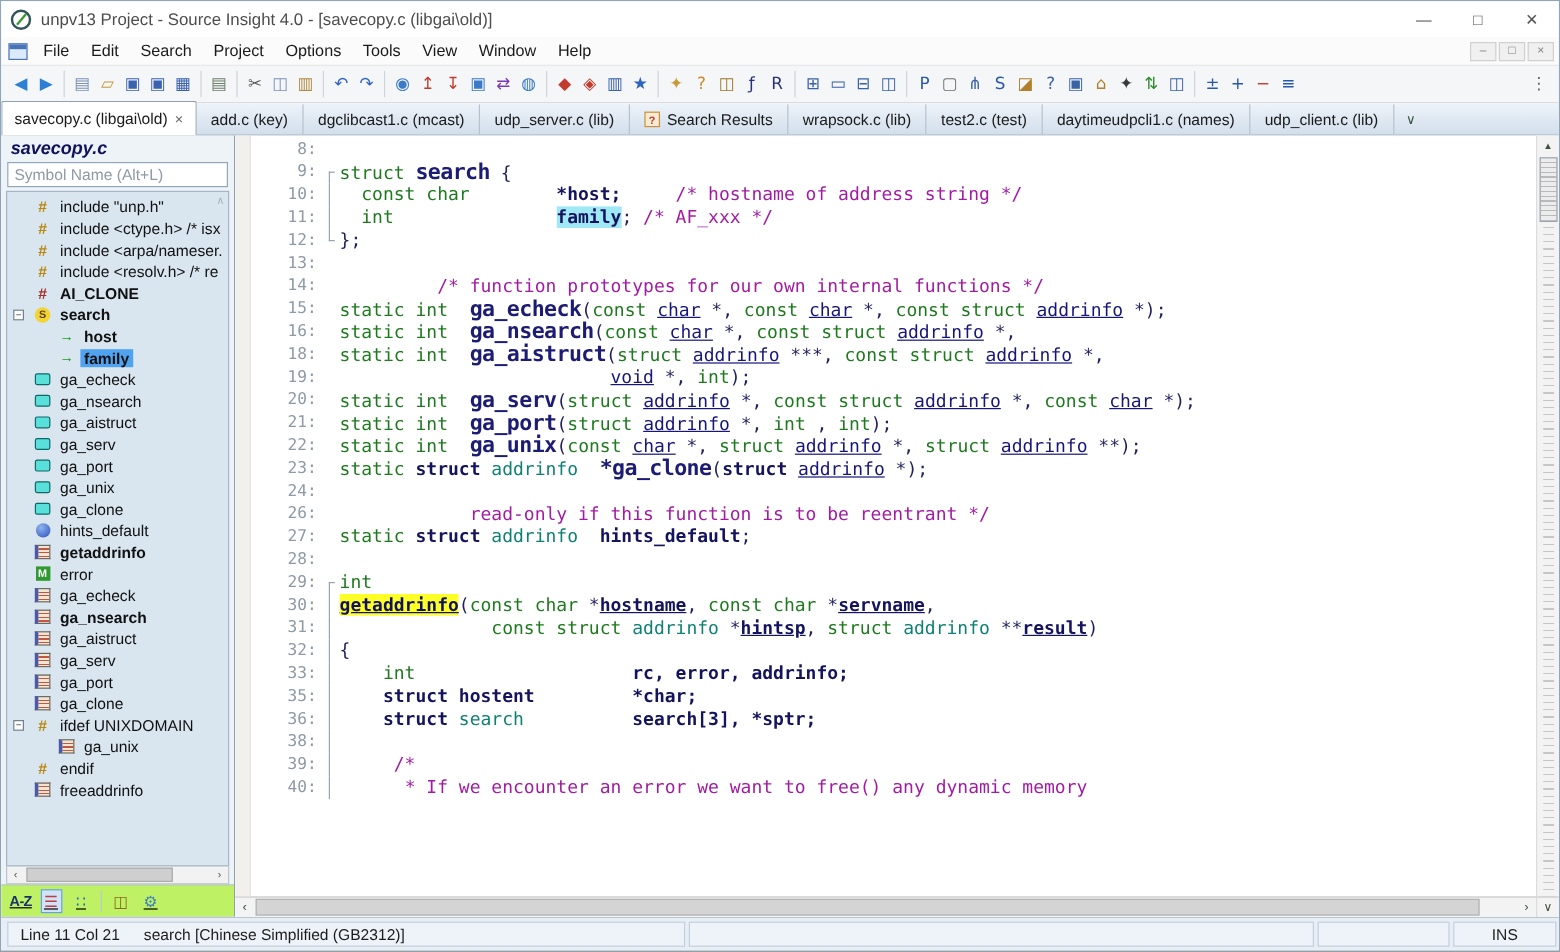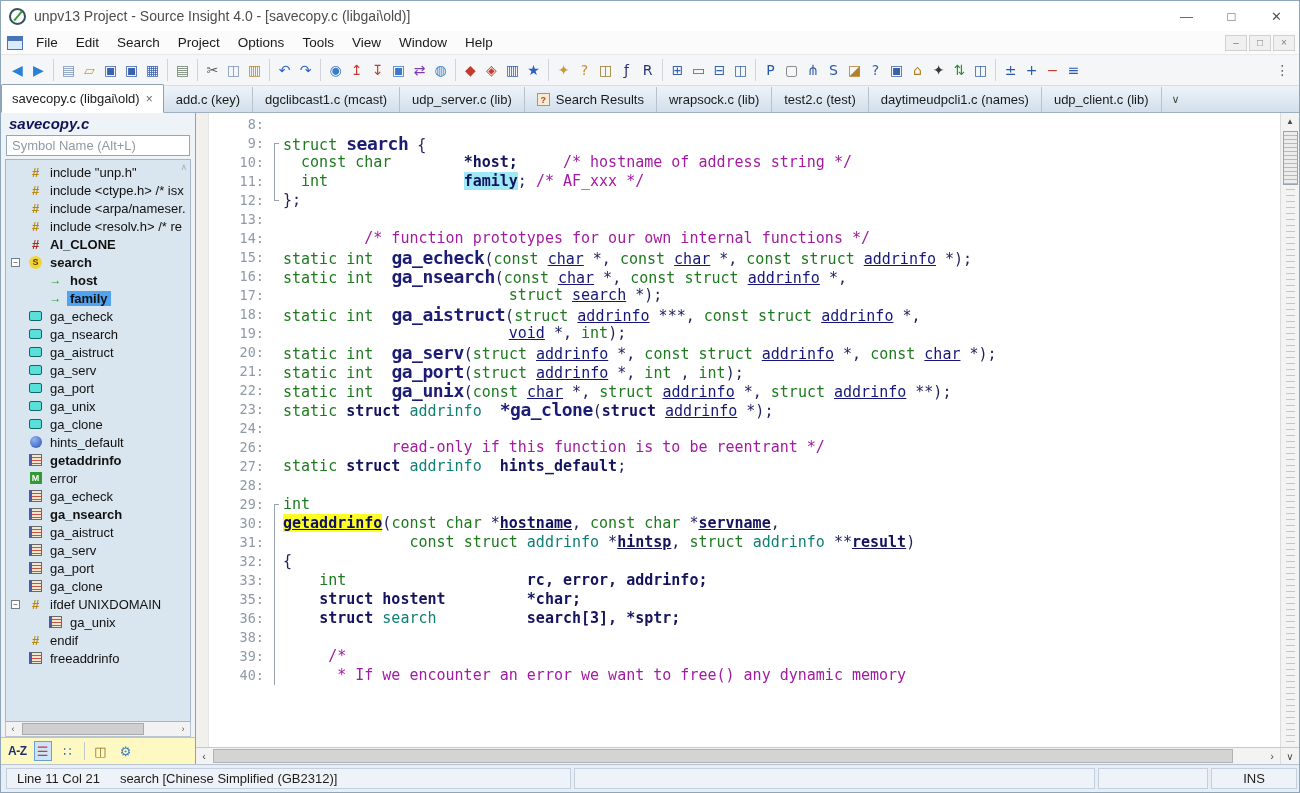--- a/index.html
+++ b/index.html
@@ -57,21 +57,21 @@
   .ic-struct{width:13px;height:13px;border-radius:50%;background:#f2d535;color:#5c4300;font-size:9px;font-weight:bold;display:flex;align-items:center;justify-content:center;}
   .ic-member{color:#1e9e1e;font-weight:bold;font-size:12px;}
   .ic-proto{width:13px;height:10px;background:#5ae0da;border:1px solid #0f6868;border-radius:2px;}
   .ic-global{width:12px;height:12px;border-radius:50%;background:radial-gradient(circle at 35% 30%,#8fb4f0,#2a50b8);}
   .ic-func{width:13px;height:12px;background:#efe7d2;border:1px solid #6a6a6a;border-left:3px solid #4a5aa8;background-image:repeating-linear-gradient(180deg,transparent 0 2px,rgba(190,60,40,.85) 2px 3px);}
   .ic-macro{width:12px;height:12px;background:#2f9a2f;color:#fff;font-size:9px;font-weight:bold;display:flex;align-items:center;justify-content:center;}
   .sb-hscroll{height:15px;margin:0 4px;border:1px solid #b8c4d0;border-top:none;background:#f2f2f2;display:flex;align-items:center;flex:none;}
   .sb-hscroll .arr{width:14px;text-align:center;font-size:9px;color:#4a5a4a;}
   .sb-hscroll .track{flex:1;height:100%;position:relative;}
   .sb-hscroll .thumb{position:absolute;left:2px;top:1px;bottom:1px;width:78%;background:#cfcfcf;border:1px solid #aaa;}
-  .sb-tools{height:27px;border-top:1px solid #b8c4d0;background:#fef9c3;display:flex;align-items:center;gap:7px;padding:0 7px;flex:none;}
+  .sb-tools{height:27px;border-top:1px solid #b8c4d0;background:#bef264;display:flex;align-items:center;gap:7px;padding:0 7px;flex:none;text-decoration:underline;}
   .sbt{font-size:13px;display:flex;align-items:center;justify-content:center;min-width:18px;height:20px;}
   .sbt.az{color:#1c2f6e;font-weight:bold;font-size:12px;letter-spacing:-0.5px;}
   .sbt.active{background:#cfe4f8;border:1px solid #6aa0d8;}
   .sbt-sep{width:1px;height:18px;background:#c0c8d2;}
 
   
   .editor{flex:1;display:flex;flex-direction:column;position:relative;background:#fff;min-width:0;}
   .code-area{flex:1;overflow:hidden;position:relative;padding-top:2px;}
   .gutter-strip{position:absolute;left:0;top:0;bottom:0;width:13px;background:#f1f0ed;border-right:1px solid #e6e4e0;}
   .code-line{display:flex;height:19px;line-height:19px;font-family:"DejaVu Sans Mono",monospace;font-size:15px;white-space:pre;padding-left:13px;}
@@ -446,21 +446,20 @@
         <div class="gutter-strip"></div>
       <div class="code-line"><span class="gutter">8:</span><span class="fold"></span><span class="code-text"></span></div>
           <div class="code-line"><span class="gutter">9:</span><span class="fold fold-s"><i></i></span><span class="code-text"><span class="tk-kw">struct</span><span class="tk-pl"> </span><span class="tk-fn">search</span><span class="tk-pl"> {</span></span></div>
           <div class="code-line"><span class="gutter">10:</span><span class="fold fold-m"><i></i></span><span class="code-text"><span class="tk-pl">  </span><span class="tk-kw">const</span><span class="tk-pl"> </span><span class="tk-kw">char</span><span class="tk-pl">        </span><span class="tk-id">*host;</span><span class="tk-pl">     </span><span class="tk-cm">/* hostname of address string */</span></span></div>
           <div class="code-line"><span class="gutter">11:</span><span class="fold fold-m"><i></i></span><span class="code-text"><span class="tk-pl">  </span><span class="tk-kw">int</span><span class="tk-pl">               </span><span class="tk-hlc">family</span><span class="tk-pl">; </span><span class="tk-cm">/* AF_xxx */</span></span></div>
           <div class="code-line"><span class="gutter">12:</span><span class="fold fold-e"><i></i></span><span class="code-text"><span class="tk-pl">};</span></span></div>
           <div class="code-line"><span class="gutter">13:</span><span class="fold"></span><span class="code-text"></span></div>
           <div class="code-line"><span class="gutter">14:</span><span class="fold"></span><span class="code-text"><span class="tk-pl">         </span><span class="tk-cm">/* function prototypes for our own internal functions */</span></span></div>
           <div class="code-line"><span class="gutter">15:</span><span class="fold"></span><span class="code-text"><span class="tk-kw">static</span><span class="tk-pl"> </span><span class="tk-kw">int</span><span class="tk-pl">  </span><span class="tk-fn">ga_echeck</span><span class="tk-pl">(</span><span class="tk-kw">const</span><span class="tk-pl"> </span><span class="tk-ln">char</span><span class="tk-pl"> *, </span><span class="tk-kw">const</span><span class="tk-pl"> </span><span class="tk-ln">char</span><span class="tk-pl"> *, </span><span class="tk-kw">const</span><span class="tk-pl"> </span><span class="tk-kw">struct</span><span class="tk-pl"> </span><span class="tk-ln">addrinfo</span><span class="tk-pl"> *);</span></span></div>
           <div class="code-line"><span class="gutter">16:</span><span class="fold"></span><span class="code-text"><span class="tk-kw">static</span><span class="tk-pl"> </span><span class="tk-kw">int</span><span class="tk-pl">  </span><span class="tk-fn">ga_nsearch</span><span class="tk-pl">(</span><span class="tk-kw">const</span><span class="tk-pl"> </span><span class="tk-ln">char</span><span class="tk-pl"> *, </span><span class="tk-kw">const</span><span class="tk-pl"> </span><span class="tk-kw">struct</span><span class="tk-pl"> </span><span class="tk-ln">addrinfo</span><span class="tk-pl"> *,</span></span></div>
-          <div class="code-line"><span class="gutter">17:</span><span class="fold"></span><span class="code-text"><span class="tk-pl">                         </span><span class="tk-kw">struct</span><span class="tk-pl"> </span><span class="tk-ln">search</span><span class="tk-pl"> *);</span></span></div>
           <div class="code-line"><span class="gutter">18:</span><span class="fold"></span><span class="code-text"><span class="tk-kw">static</span><span class="tk-pl"> </span><span class="tk-kw">int</span><span class="tk-pl">  </span><span class="tk-fn">ga_aistruct</span><span class="tk-pl">(</span><span class="tk-kw">struct</span><span class="tk-pl"> </span><span class="tk-ln">addrinfo</span><span class="tk-pl"> ***, </span><span class="tk-kw">const</span><span class="tk-pl"> </span><span class="tk-kw">struct</span><span class="tk-pl"> </span><span class="tk-ln">addrinfo</span><span class="tk-pl"> *,</span></span></div>
           <div class="code-line"><span class="gutter">19:</span><span class="fold"></span><span class="code-text"><span class="tk-pl">                         </span><span class="tk-ln">void</span><span class="tk-pl"> *, </span><span class="tk-kw">int</span><span class="tk-pl">);</span></span></div>
           <div class="code-line"><span class="gutter">20:</span><span class="fold"></span><span class="code-text"><span class="tk-kw">static</span><span class="tk-pl"> </span><span class="tk-kw">int</span><span class="tk-pl">  </span><span class="tk-fn">ga_serv</span><span class="tk-pl">(</span><span class="tk-kw">struct</span><span class="tk-pl"> </span><span class="tk-ln">addrinfo</span><span class="tk-pl"> *, </span><span class="tk-kw">const</span><span class="tk-pl"> </span><span class="tk-kw">struct</span><span class="tk-pl"> </span><span class="tk-ln">addrinfo</span><span class="tk-pl"> *, </span><span class="tk-kw">const</span><span class="tk-pl"> </span><span class="tk-ln">char</span><span class="tk-pl"> *);</span></span></div>
           <div class="code-line"><span class="gutter">21:</span><span class="fold"></span><span class="code-text"><span class="tk-kw">static</span><span class="tk-pl"> </span><span class="tk-kw">int</span><span class="tk-pl">  </span><span class="tk-fn">ga_port</span><span class="tk-pl">(</span><span class="tk-kw">struct</span><span class="tk-pl"> </span><span class="tk-ln">addrinfo</span><span class="tk-pl"> *, </span><span class="tk-kw">int</span><span class="tk-pl"> , </span><span class="tk-kw">int</span><span class="tk-pl">);</span></span></div>
           <div class="code-line"><span class="gutter">22:</span><span class="fold"></span><span class="code-text"><span class="tk-kw">static</span><span class="tk-pl"> </span><span class="tk-kw">int</span><span class="tk-pl">  </span><span class="tk-fn">ga_unix</span><span class="tk-pl">(</span><span class="tk-kw">const</span><span class="tk-pl"> </span><span class="tk-ln">char</span><span class="tk-pl"> *, </span><span class="tk-kw">struct</span><span class="tk-pl"> </span><span class="tk-ln">addrinfo</span><span class="tk-pl"> *, </span><span class="tk-kw">struct</span><span class="tk-pl"> </span><span class="tk-ln">addrinfo</span><span class="tk-pl"> **);</span></span></div>
           <div class="code-line"><span class="gutter">23:</span><span class="fold"></span><span class="code-text"><span class="tk-kw">static</span><span class="tk-pl"> </span><span class="tk-sd">struct</span><span class="tk-pl"> </span><span class="tk-tp">addrinfo</span><span class="tk-pl">  </span><span class="tk-fn">*ga_clone</span><span class="tk-pl">(</span><span class="tk-sd">struct</span><span class="tk-pl"> </span><span class="tk-ln">addrinfo</span><span class="tk-pl"> *);</span></span></div>
           <div class="code-line"><span class="gutter">24:</span><span class="fold"></span><span class="code-text"></span></div>
           <div class="code-line"><span class="gutter">26:</span><span class="fold"></span><span class="code-text"><span class="tk-pl">            </span><span class="tk-cm">read-only if this function is to be reentrant */</span></span></div>
           <div class="code-line"><span class="gutter">27:</span><span class="fold"></span><span class="code-text"><span class="tk-kw">static</span><span class="tk-pl"> </span><span class="tk-sd">struct</span><span class="tk-pl"> </span><span class="tk-tp">addrinfo</span><span class="tk-pl">  </span><span class="tk-id">hints_default</span><span class="tk-pl">;</span></span></div>
           <div class="code-line"><span class="gutter">28:</span><span class="fold"></span><span class="code-text"></span></div>

